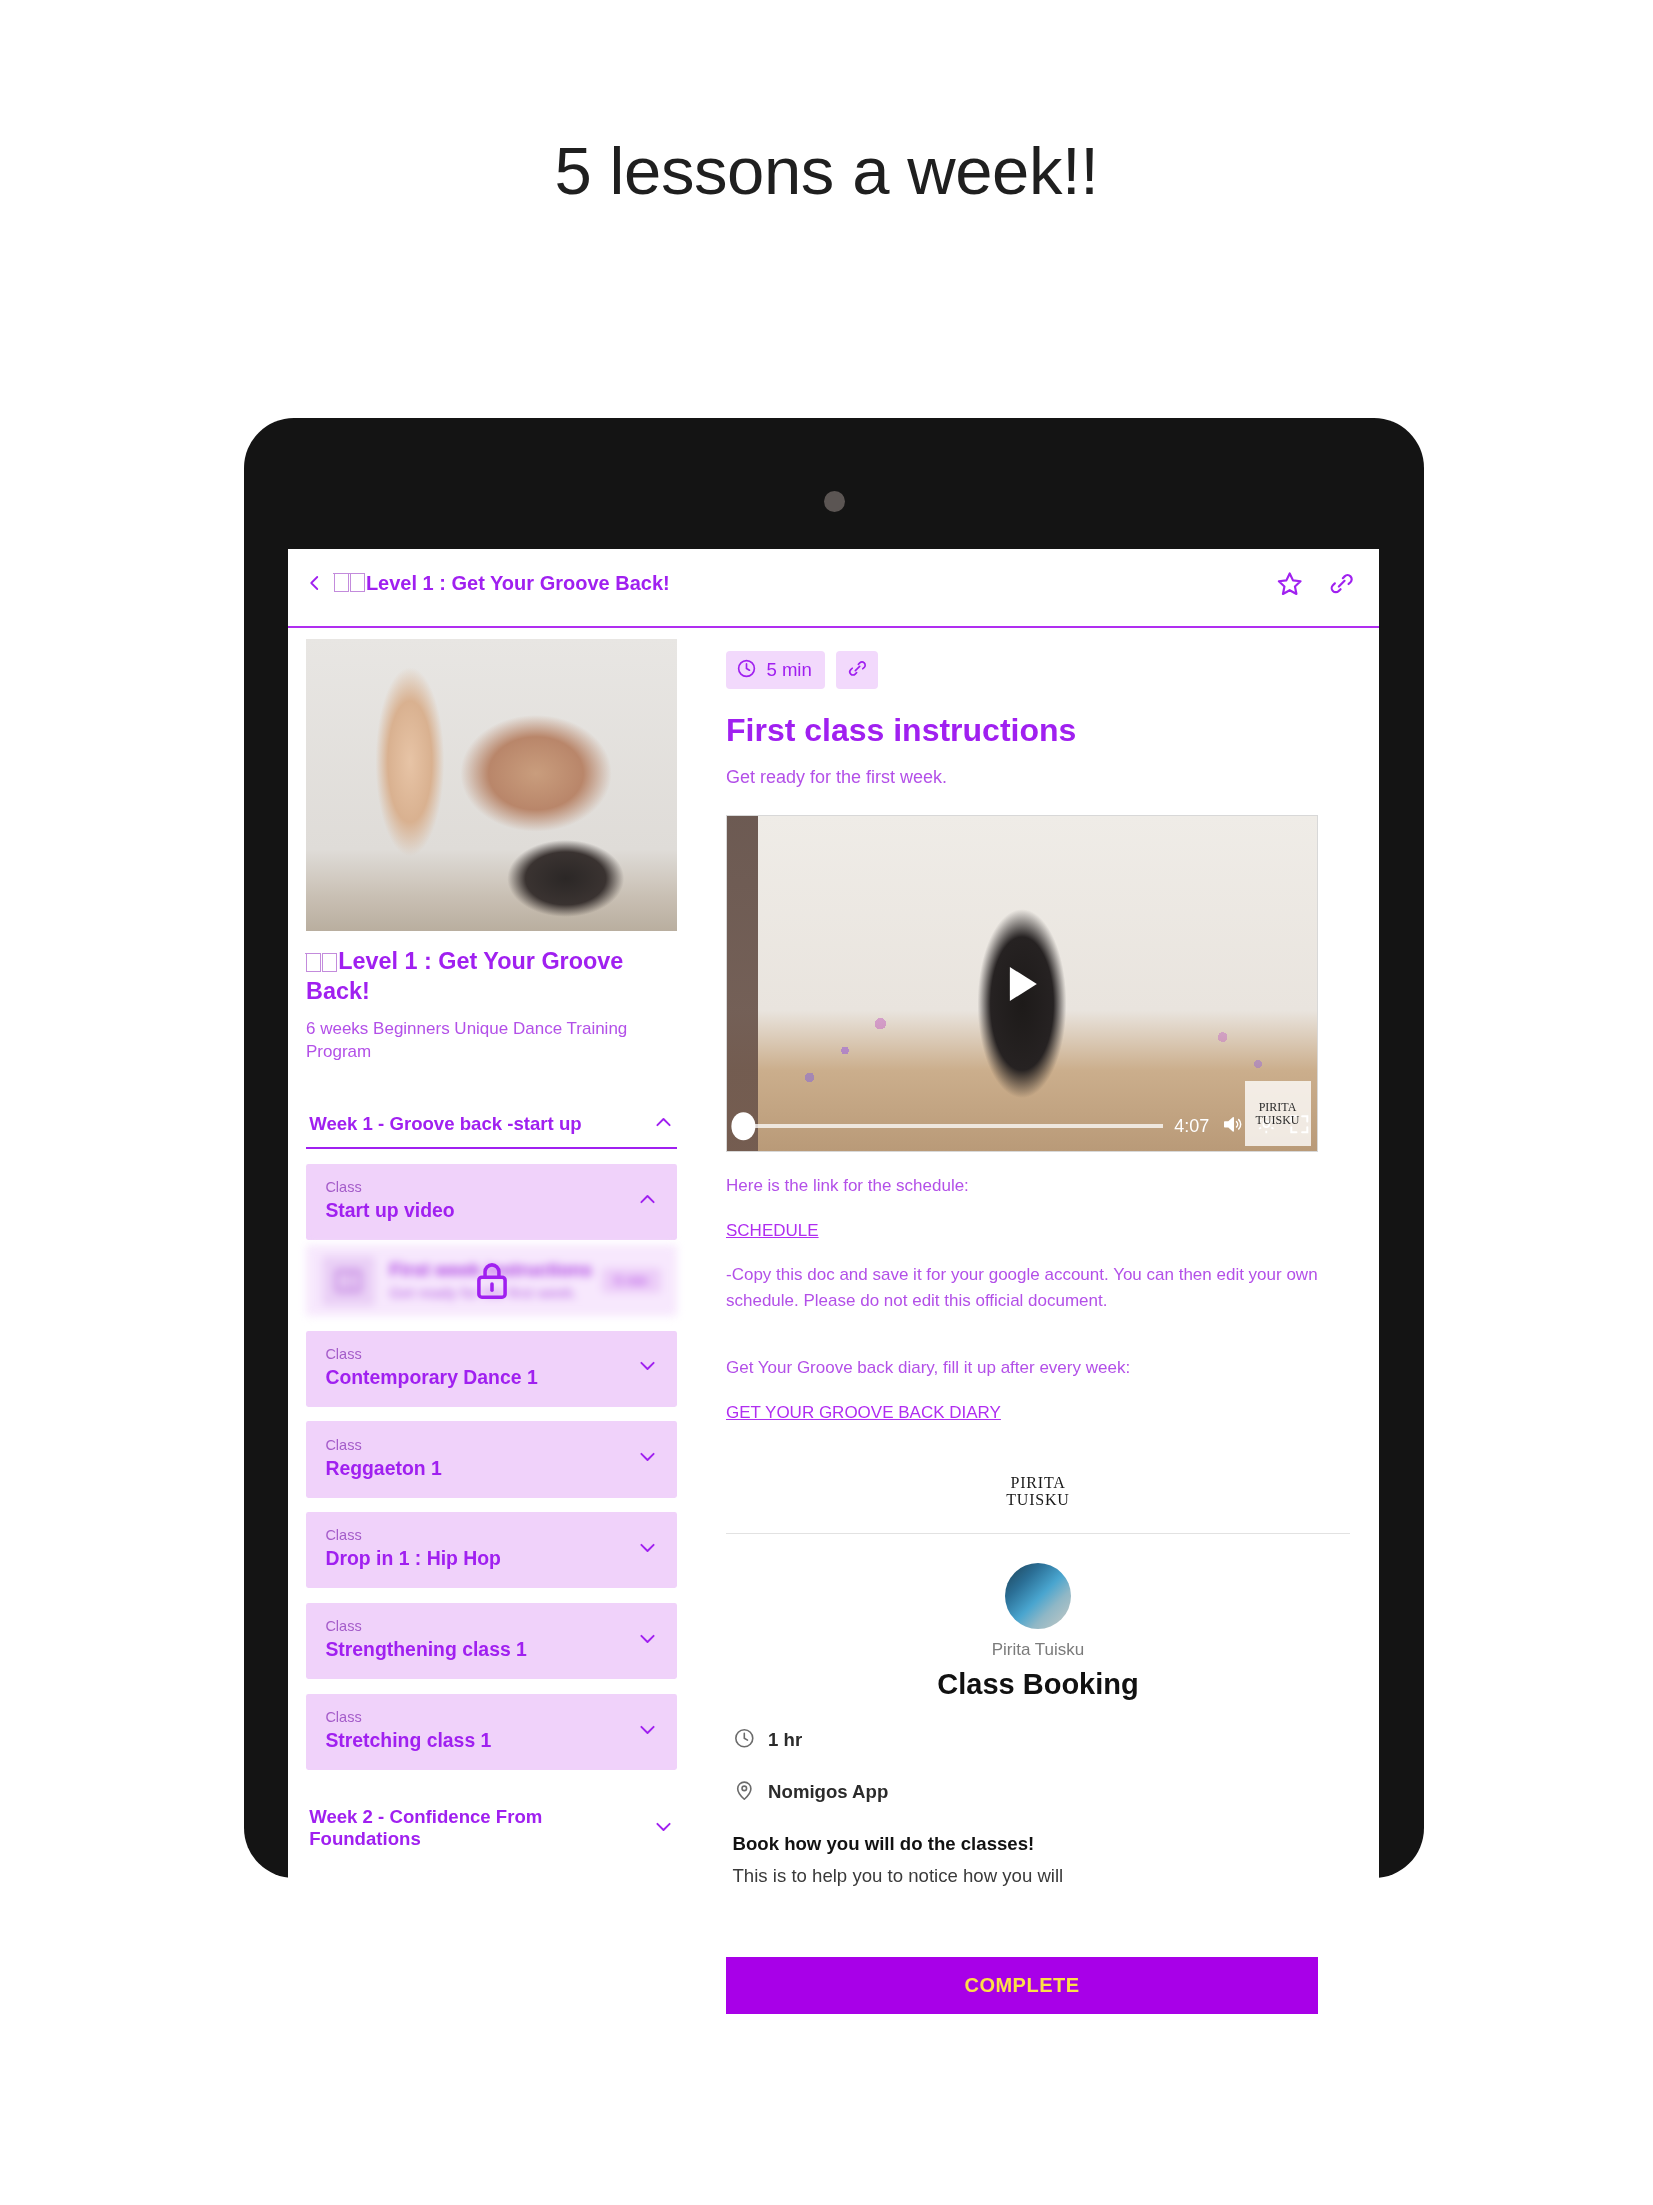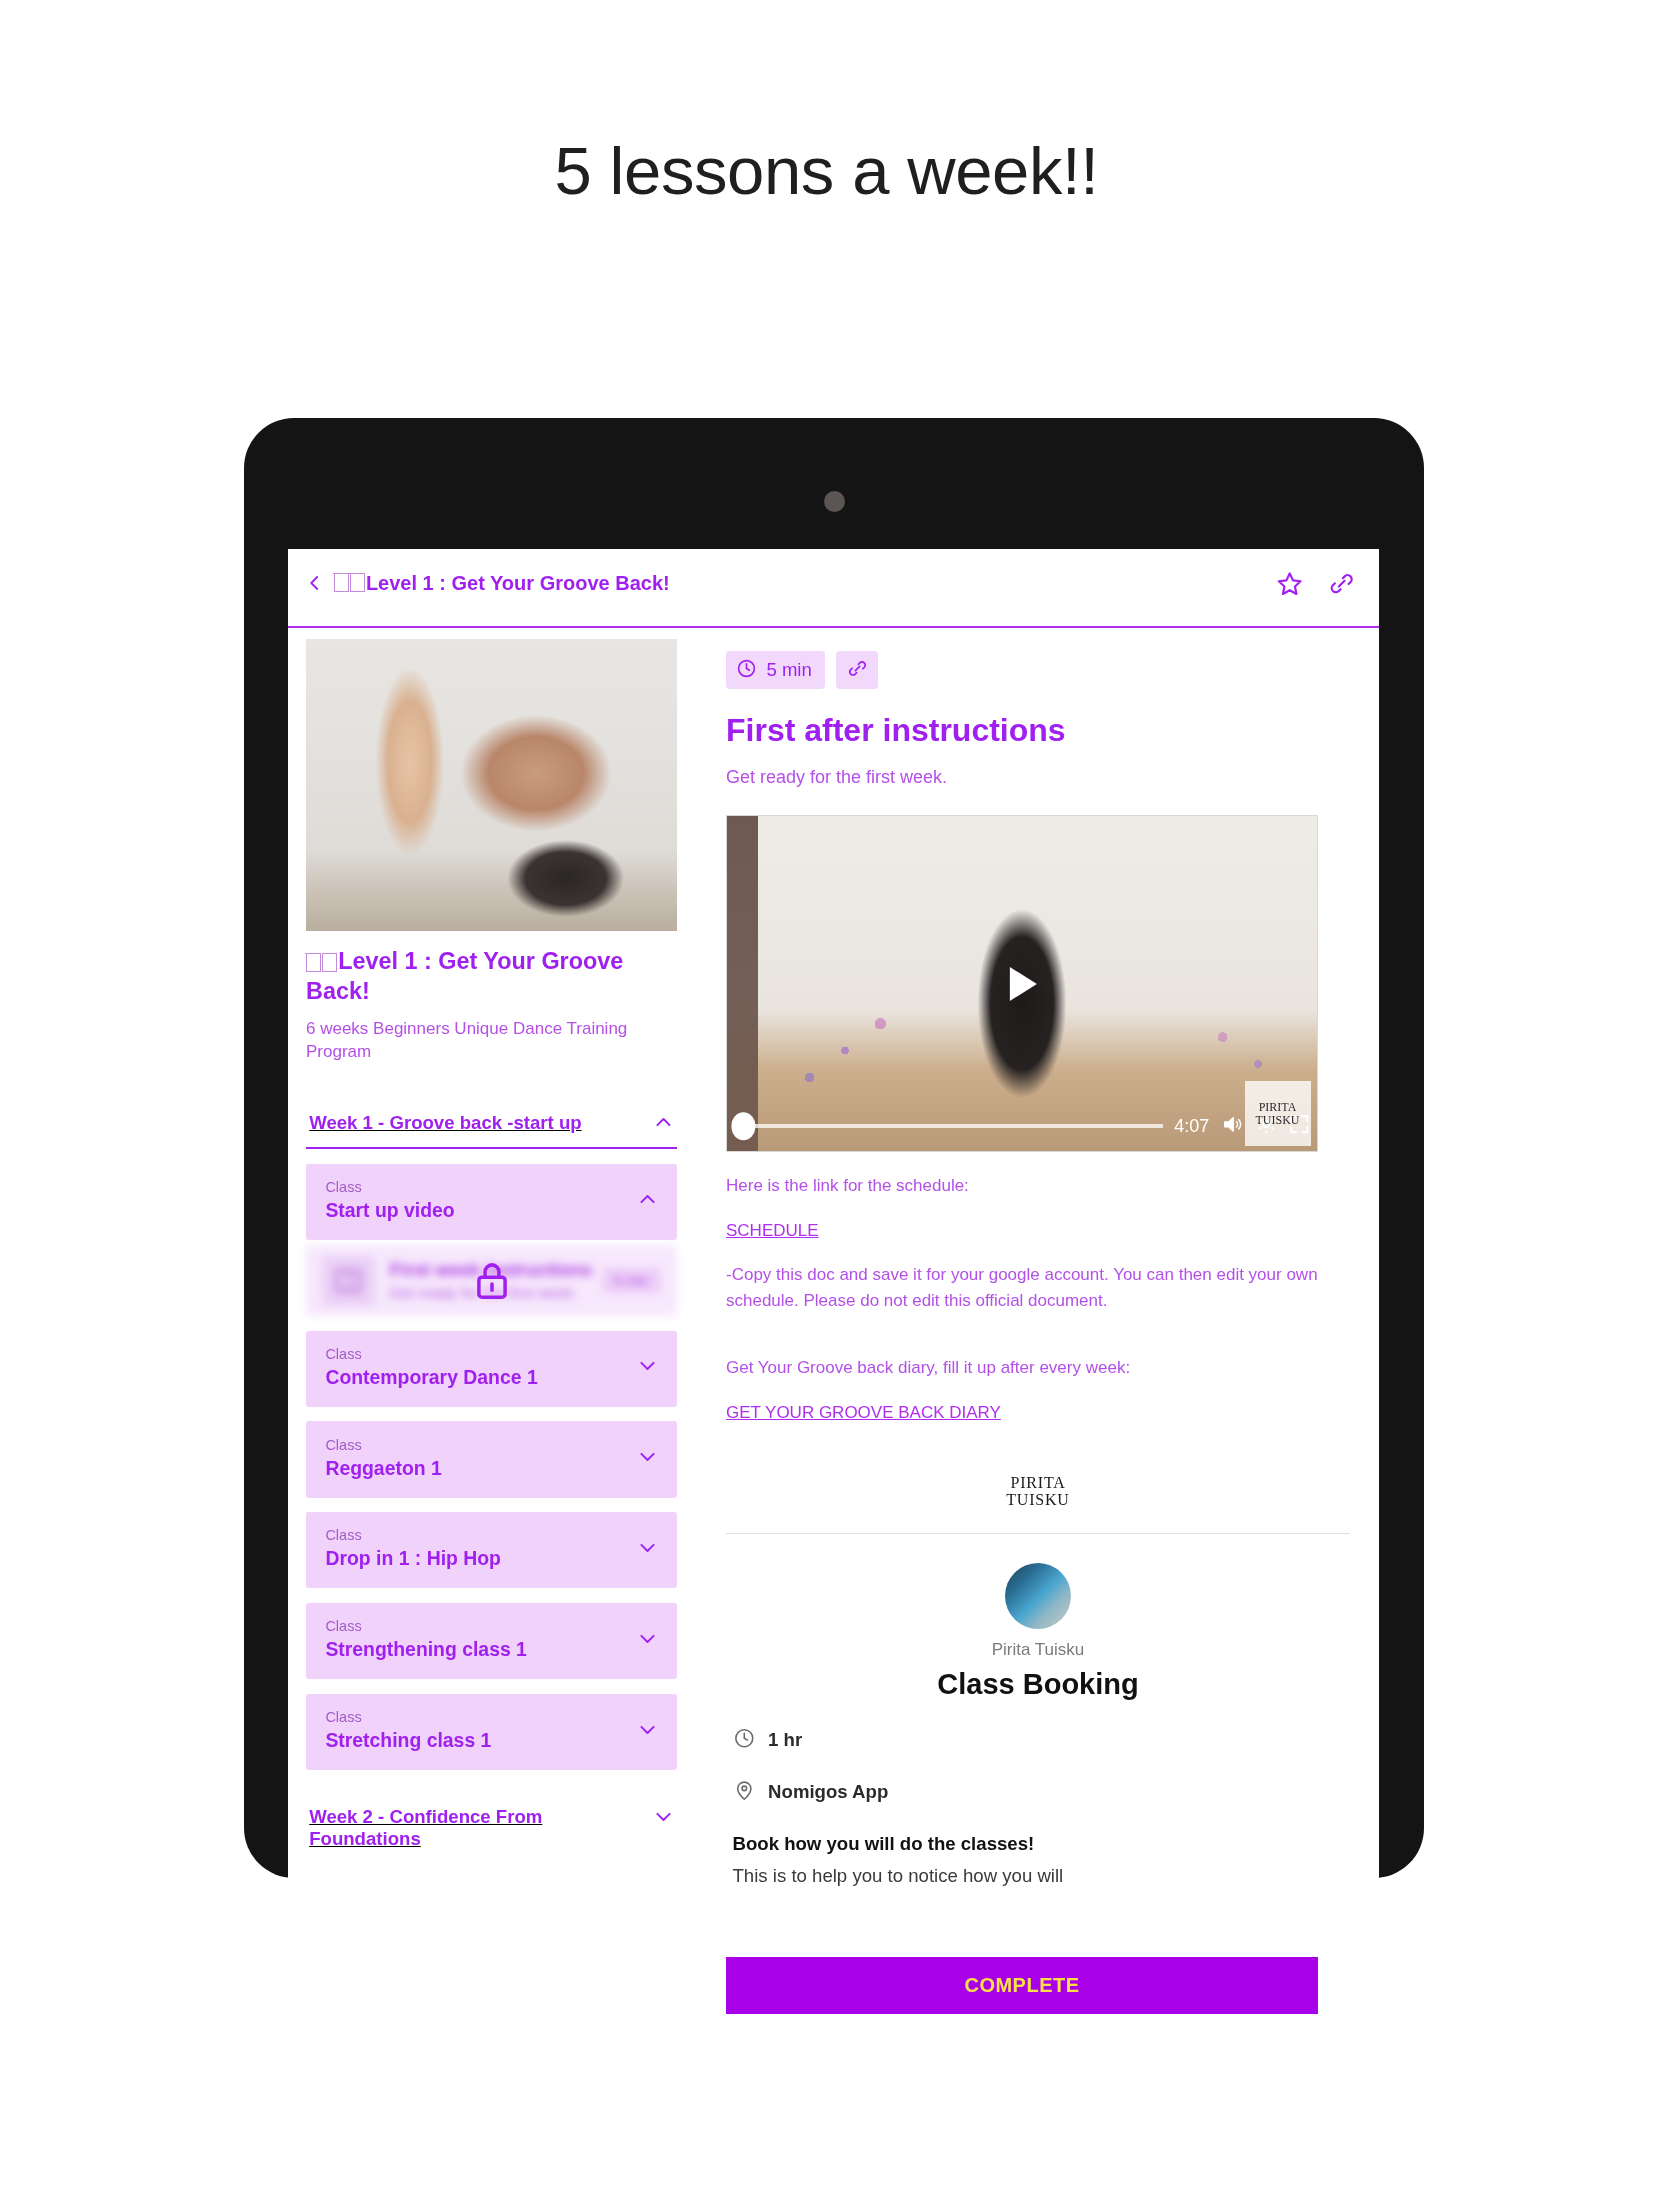--- a/index.html
+++ b/index.html
@@ -86,25 +86,24 @@
   }
   .hero-title {
     margin-top: 16px;
     font-size: 23.4px; font-weight: 700; color: #a020f0; line-height: 1.28;
   }
   .hero-sub {
     margin-top: 9.7px;
     font-size: 17px; font-weight: 400; color: #b350e8; line-height: 1.38;
   }
   .week-row {
-    display: flex; justify-content: space-between;
+    display: flex; align-items: center; justify-content: space-between;
     padding: 21px 3.2px 11.3px 3.2px;
     border-bottom: 2.4px solid #a020f0;
     margin-top: 27.4px;
-    text-decoration: underline;
   }
   .week-row.plain { border-bottom: none; margin-top: 14.5px; padding-bottom: 4.8px; }
   .week-label { font-size: 18.6px; font-weight: 700; color: #a020f0; }
   .chev { width: 21px; height: 21px; }
 
   .class-card {
     margin-top: 14.5px; padding: 15.3px 19.4px 18px 19.4px;
     background: #f0d2fa; border-radius: 2.4px;
     display: flex; align-items: center; justify-content: space-between; gap: 30px;
   }
@@ -388,21 +387,21 @@
               <span>
                 <svg width="21" height="21" viewBox="0 0 24 24" fill="none" stroke="#a020f0" stroke-width="1.9" stroke-linecap="round">
                     <path d="M9.5 14.5l5-5"></path>
                     <path d="M13 7.2l1.6-1.6a3.6 3.6 0 1 1 5.1 5.1L18 12.3"></path>
                     <path d="M11 16.8l-1.6 1.6a3.6 3.6 0 1 1-5.1-5.1L6 11.7"></path>
                   </svg>
               </span>
             </div>
           </div>
 
-          <div class="lesson-title">First after instructions</div>
+          <div class="lesson-title">First class instructions</div>
           <div class="lesson-sub">Get ready for the first week.</div>
 
           
           <div class="video">
             <div class="curtain"></div>
             <span class="play-tri"></span>
             <div class="vcontrols">
               <div class="vscrub">
                 <span class="vknob"></span>
               </div>

